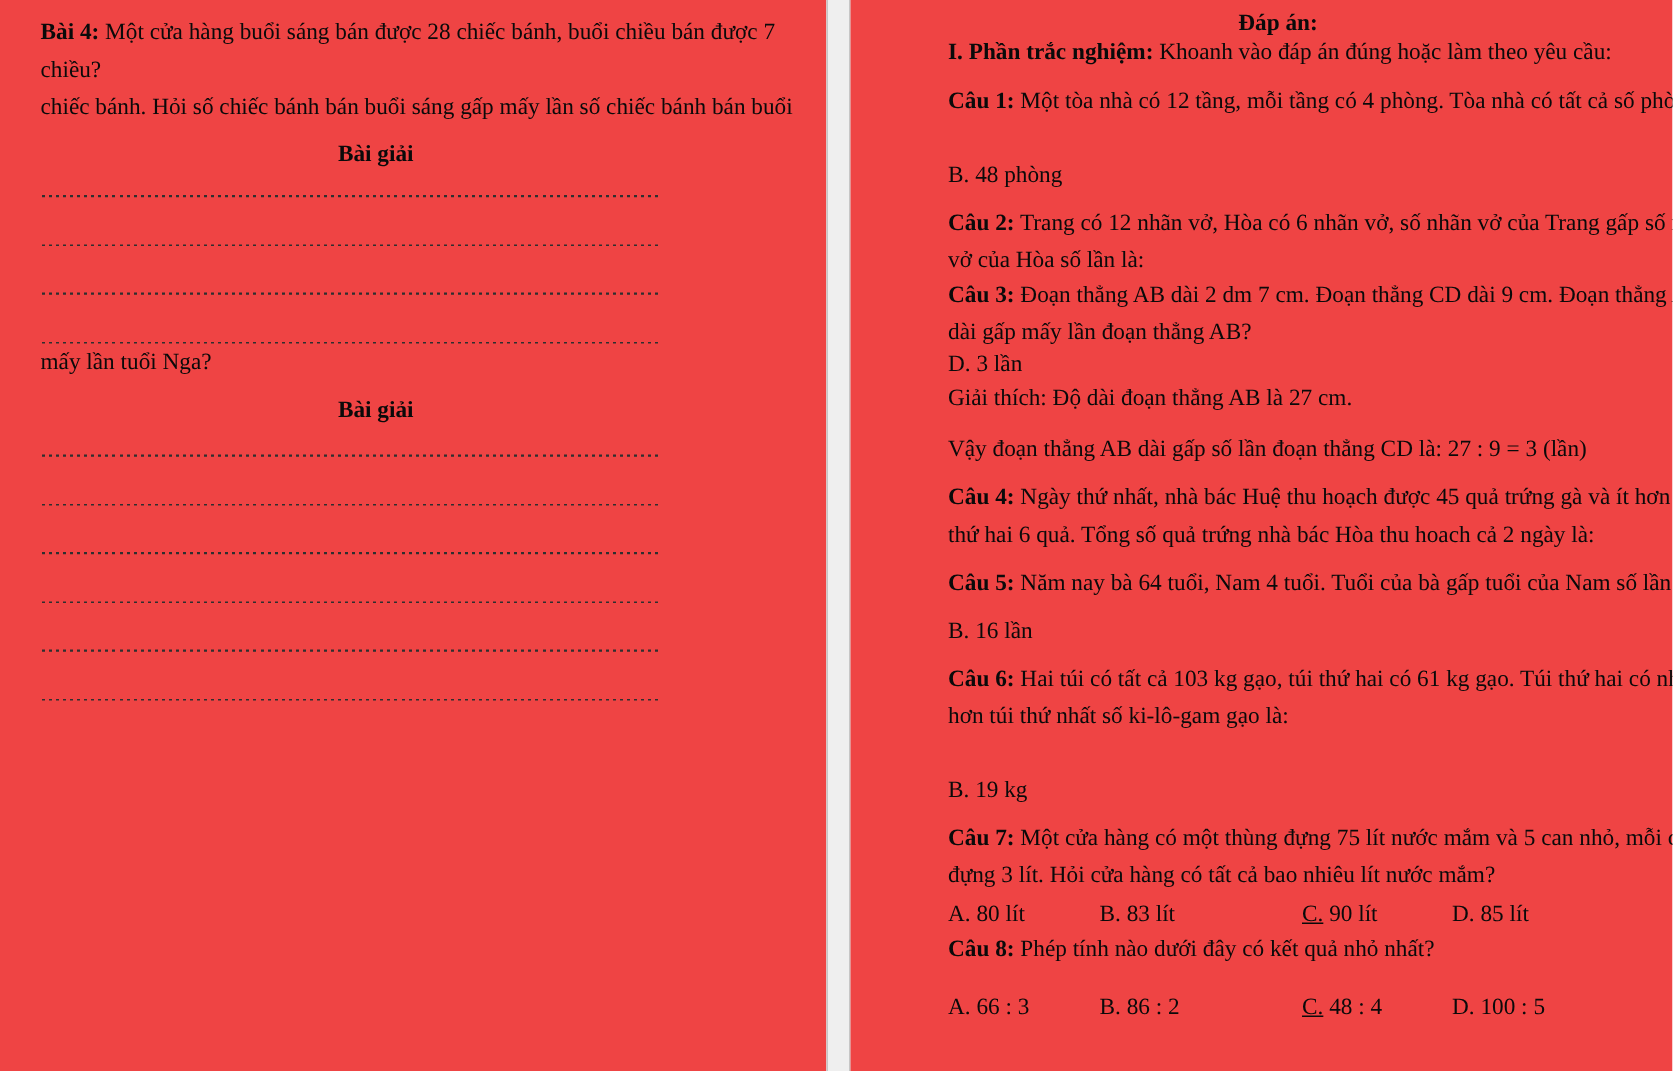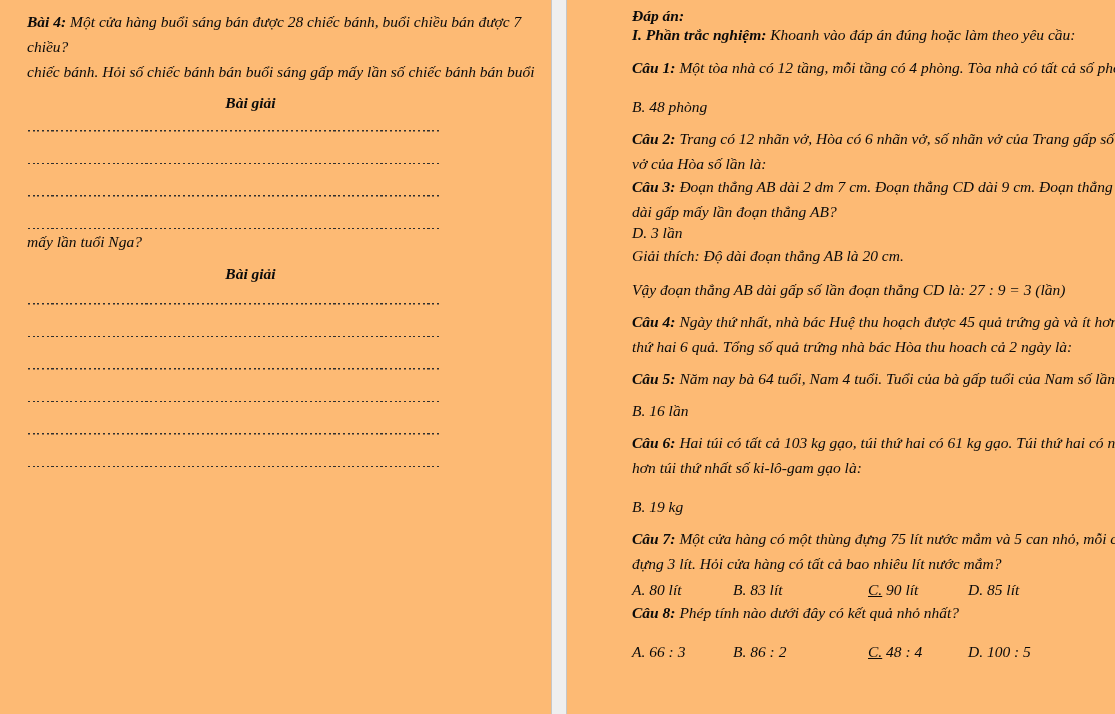--- a/index.html
+++ b/index.html
@@ -2,38 +2,38 @@
 <html><head>
 <meta charset="utf-8">
 <style>
   html,body{margin:0;padding:0;}
   body{
     width:1115px;height:714px;position:relative;overflow:hidden;
     background:#ffffff;color:#0a0a0a;
     font-family:"Liberation Serif","DejaVu Serif",serif;
     font-size:15.5px;
   }
-  .page{position:absolute;top:0;bottom:0;background:#fdba74;box-sizing:border-box;font-style:italic;}
+  .page{position:absolute;top:0;bottom:0;background:#ef4444;box-sizing:border-box;}
   #page-left{left:0;width:551px;padding:9px 0 0 27px;}
   #page-gap{position:absolute;top:0;bottom:0;left:551px;width:16px;box-sizing:border-box;
     background:#efefef;border-left:1px solid #c6c6c6;border-right:1px solid #c6c6c6;}
   #page-right{left:567px;width:548px;padding:3px 0 0 65px;}
   p{margin:0;}
   .line{line-height:25px;white-space:nowrap;}
   b{font-weight:bold;}
   .heading{line-height:25px;font-weight:bold;width:447px;text-align:center;margin-top:6px;}
   #solution-heading-5{margin-top:7px;}
   .dots{width:412px;margin-left:1px;}
   .dotline{height:32.5px;
     background:repeating-linear-gradient(90deg,#2f2f2f 0,#2f2f2f 2px,transparent 2px,transparent 4.7px) left bottom/100% 1.5px no-repeat;}
   #dots-4{margin-top:-16px;}
   #dots-5{margin-top:-14px;}
   .mt19{margin-top:19px;}
-  .r-title{line-height:25px;font-weight:bold;width:440px;text-align:left;}
-  .mt1{margin-top:1px;}  .mt2{margin-top:14px;}  .mt6{margin-top:14px;}
+  .r-title{line-height:25px;font-weight:bold;width:440px;text-align:center;}
+  .mt1{margin-top:1px;}  .mt2{margin-top:14px;}  .mt6{margin-top:24px;}
   .mt7{margin-top:7px;}  .mt8{margin-top:8px;}  .mt9{margin-top:9px;}
   .mtn2{margin-top:-2px;} .mtn4{margin-top:-4px;} .mtn6{margin-top:-6px;}
   .opt{display:inline-block;white-space:nowrap;}
   .w1{width:101px;} .w2{width:135px;} .w3{width:100px;}
   .u{text-decoration:underline;}
 </style>
 </head>
 <body>
 
 <div class="page" id="page-left">
@@ -73,21 +73,21 @@
 
   <p class="line mt8"><b>Câu 1:</b><span> Một tòa nhà có 12 tầng, mỗi tầng có 4 phòng. Tòa nhà có tất cả số phòng là:</span></p>
   <p class="line mt6">B. 48 phòng</p>
 
   <p class="line mt7"><b>Câu 2:</b><span> Trang có 12 nhãn vở, Hòa có 6 nhãn vở, số nhãn vở của Trang gấp số nhã</span></p>
   <p class="line">vở của Hòa số lần là:</p>
 
   <p class="line mtn2"><b>Câu 3:</b><span> Đoạn thẳng AB dài 2 dm 7 cm. Đoạn thẳng CD dài 9 cm. Đoạn thẳng AB</span></p>
   <p class="line">dài gấp mấy lần đoạn thẳng AB?</p>
   <p class="line mtn4">D. 3 lần</p>
-  <p class="line mtn2">Giải thích: Độ dài đoạn thẳng AB là 20 cm.</p>
+  <p class="line mtn2">Giải thích: Độ dài đoạn thẳng AB là 27 cm.</p>
   <p class="line mt9">Vậy đoạn thẳng AB dài gấp số lần đoạn thẳng CD là: 27 : 9 = 3 (lần)</p>
 
   <p class="line mt7"><b>Câu 4:</b><span> Ngày thứ nhất, nhà bác Huệ thu hoạch được 45 quả trứng gà và ít hơn ngày</span></p>
   <p class="line">thứ hai 6 quả. Tổng số quả trứng nhà bác Hòa thu hoach cả 2 ngày là:</p>
 
   <p class="line mt7"><b>Câu 5:</b><span> Năm nay bà 64 tuổi, Nam 4 tuổi. Tuổi của bà gấp tuổi của Nam số lần là:</span></p>
   <p class="line mt7">B. 16 lần</p>
 
   <p class="line mt7"><b>Câu 6:</b><span> Hai túi có tất cả 103 kg gạo, túi thứ hai có 61 kg gạo. Túi thứ hai có nhiều</span></p>
   <p class="line">hơn túi thứ nhất số ki-lô-gam gạo là:</p>

